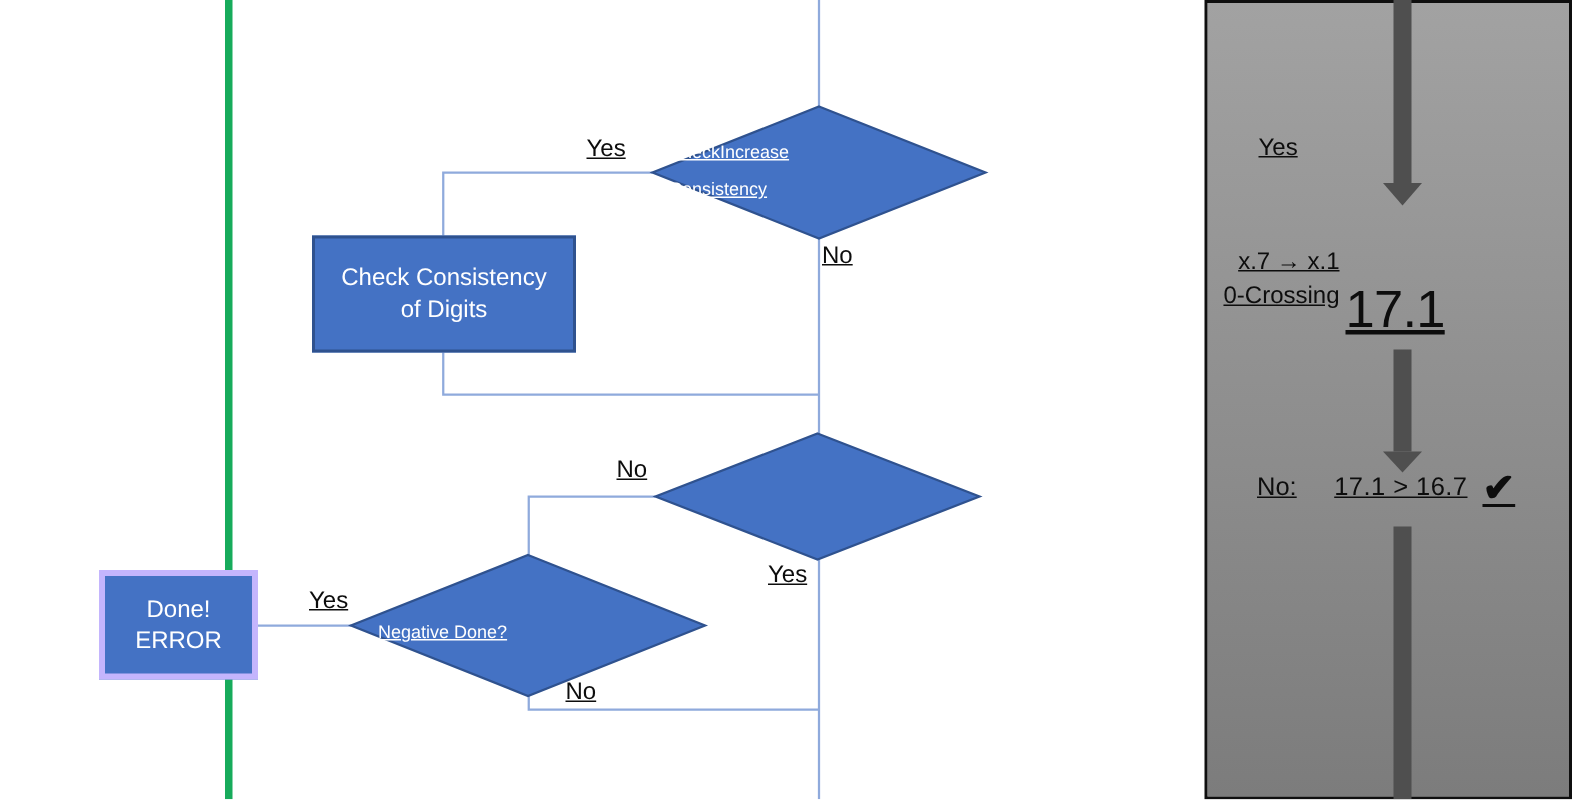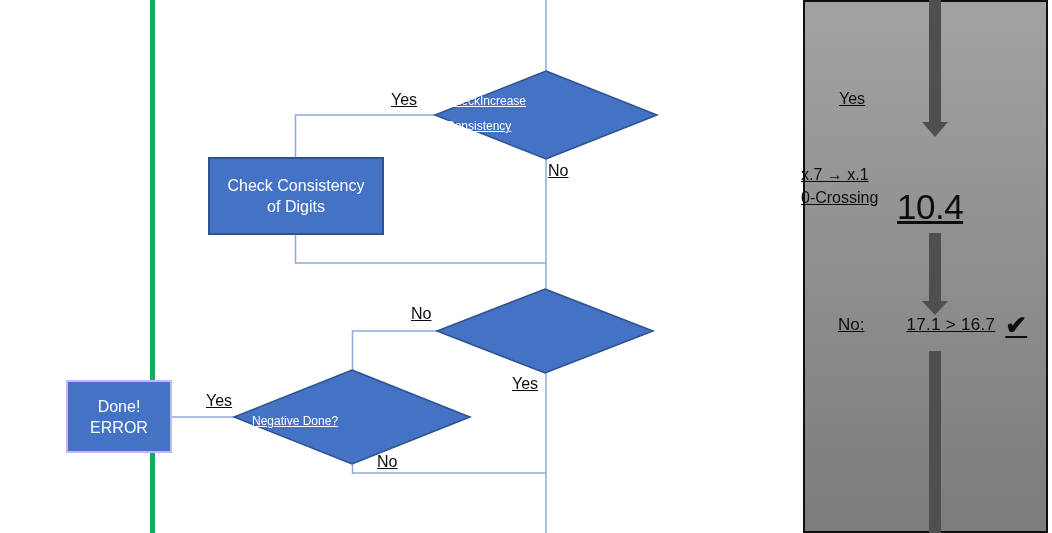--- a/index.html
+++ b/index.html
@@ -27,44 +27,44 @@
     display:flex;align-items:center;justify-content:center;text-align:center;
     color:#fff;white-space:pre-line;
   }
   .check-box{
     left:208px;top:157px;width:176px;height:78px;
     border:2px solid var(--accent-blue-border,#2F528F);
     font-size:16px;line-height:21px;
   }
   .done-box{
     left:66px;top:380px;width:106px;height:73px;
-    border:2px solid #c4b5fd;
+    border:4px solid #c4b5fd;
     font-size:16px;line-height:21px;
   }
   
   .side-panel{
     position:absolute;left:803px;top:0;width:245px;height:533px;
     box-sizing:border-box;border:2px solid #0f0f0f;
     background:linear-gradient(180deg,var(--panel-top,#A2A2A2) 0%,var(--panel-bottom,#7C7C7C) 100%);
   }
   .panel-yes{left:839px;top:90px;font-size:16px;color:#0d0d0d;}
   .crossing-note{
-    left:801px;top:163px;width:92px;text-align:left;
+    left:801px;top:163px;width:92px;text-align:right;
     font-size:16px;line-height:23px;color:#0d0d0d;
   }
   .big-nums{
     left:897px;top:150px;font-size:35px;line-height:38px;color:#0d0d0d;
     letter-spacing:-0.5px;
   }
   .struck{text-decoration:line-through;text-decoration-thickness:3px;}
   .comparison-row{
     left:838px;top:312px;display:flex;align-items:center;
     font-size:17px;color:#0d0d0d;
   }
-  .comparison-answer{margin-right:42px;}
+  .comparison-answer{margin-right:25px;}
   .comparison-expr{letter-spacing:0.3px;}
   .comparison-check{font-size:26px;font-weight:bold;margin-left:10px;line-height:26px;}
 </style>
 </head>
 <body>
 
 <div class="stage">
 
   <div class="side-panel"></div>
 
@@ -108,21 +108,21 @@
 
   <div class="proc-box done-box">Done!
 ERROR</div>
 
   <div class="abs panel-yes">Yes</div>
 
   <div class="abs crossing-note">x.7 → x.1
 0-Crossing</div>
 
   <div class="abs big-nums">
-    <div>10.4</div>
+    <div>17.1</div>
   </div>
 
   <div class="abs comparison-row">
     <span class="comparison-answer">No:</span>
     <span class="comparison-expr">17.1 &gt; 16.7</span>
     <span class="comparison-check">✔</span>
   </div>
 
 </div>
 

